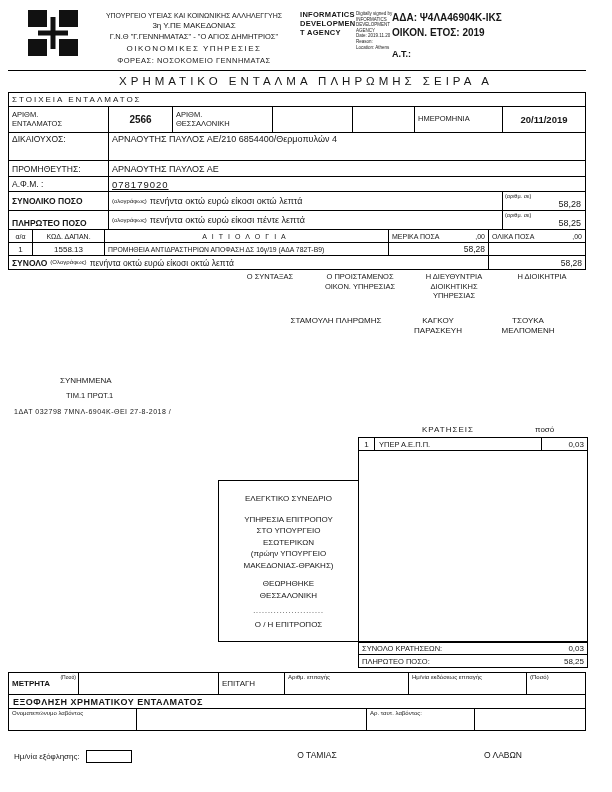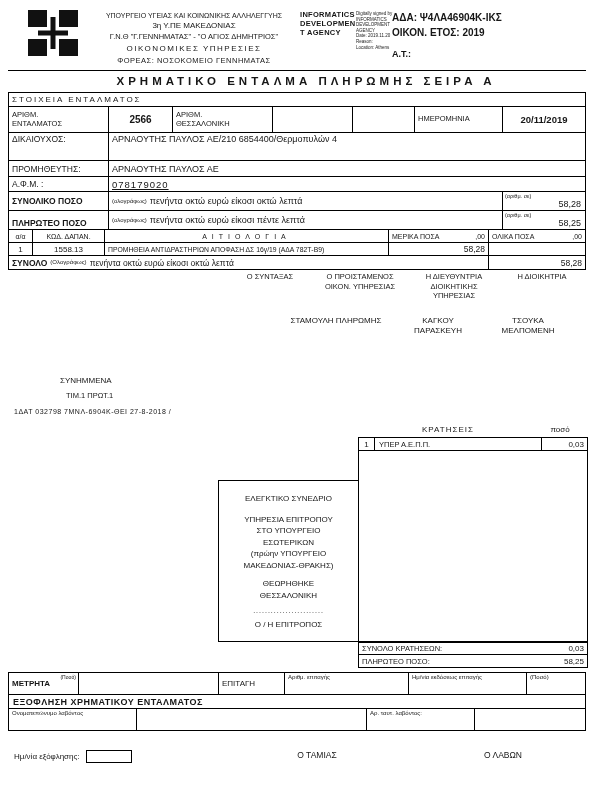--- a/index.html
+++ b/index.html
@@ -24,21 +24,21 @@
   .stamp-small{position:absolute;left:56px;top:1px;width:50px;font-size:4.5px;line-height:5.6px;color:#222}
   .stamp-small span{display:block}
 
   .ada{position:absolute;left:392px;top:12px;width:200px}
   .ada-line{font-size:10px;font-weight:bold;white-space:nowrap}
   .ada-line.second{margin-top:4px}
   .ada-at{margin-top:11px;font-size:9px;font-weight:bold}
 
   .top-rule{position:absolute;left:8px;top:70px;width:578px;border-top:1.5px solid #000}
   .doc-title{position:absolute;left:0;top:75px;width:612px;text-align:center;
-             font-size:11.5px;font-weight:bold;letter-spacing:4px}
+             font-size:11.5px;font-weight:normal;letter-spacing:4px}
 
   
   .main-box{position:absolute;left:8px;top:92px;width:578px;border:1.5px solid #000;background:#fff}
   .row{display:flex;border-bottom:1px solid #000;align-items:stretch}
   .main-box .row:last-child{border-bottom:none}
   .cell{border-right:1px solid #000;padding:1px 3px;overflow:hidden;display:flex;align-items:center}
   .cell.last{border-right:none}
   .cell.top{align-items:flex-start}
   .rw-sec{height:14px;align-items:center}
   .sec-title{font-size:8px;letter-spacing:2px;padding-left:3px}
@@ -87,21 +87,21 @@
   .sn2{left:284px;width:104px}
   .sn3{left:402px;width:72px}
   .sn4{left:486px;width:84px}
 
   .attach-l{position:absolute;left:60px;top:376px;font-size:8px}
   .attach-v{position:absolute;left:66px;top:391px;font-size:7.5px}
   .refline{position:absolute;left:14px;top:408px;font-size:7px;letter-spacing:.5px}
 
   
   .ded-title{position:absolute;left:358px;top:425px;width:180px;text-align:center;font-size:8px;letter-spacing:1px}
-  .ded-amt-h{position:absolute;left:535px;top:425px;width:50px;text-align:center;font-size:8px}
+  .ded-amt-h{position:absolute;left:535px;top:425px;width:50px;font-size:8px}
   .ded-box{position:absolute;left:358px;top:437px;width:230px;height:205px;border:1px solid #000}
   .ded-row{display:flex;height:13px;border-bottom:1px solid #000;align-items:center}
   .ded-aa{width:16px;border-right:1px solid #000;text-align:center;font-size:8px;height:100%;display:flex;align-items:center;justify-content:center}
   .ded-desc{flex:1;font-size:7.5px;padding-left:4px}
   .ded-amt{width:46px;border-left:1px solid #000;height:100%;display:flex;align-items:center;justify-content:flex-end;padding-right:3px;font-size:8px}
   .ded-sum{position:absolute;left:358px;top:642px;width:230px;height:13px;border:1px solid #000;
            display:flex;align-items:center;justify-content:space-between;padding:0 3px;font-size:7.5px;background:#fff}
   .ded-pay{position:absolute;left:358px;top:655px;width:230px;height:13px;border:1px solid #000;border-top:none;
            display:flex;align-items:center;justify-content:space-between;padding:0 3px;font-size:7.5px}
   .ded-num{font-size:8px}

